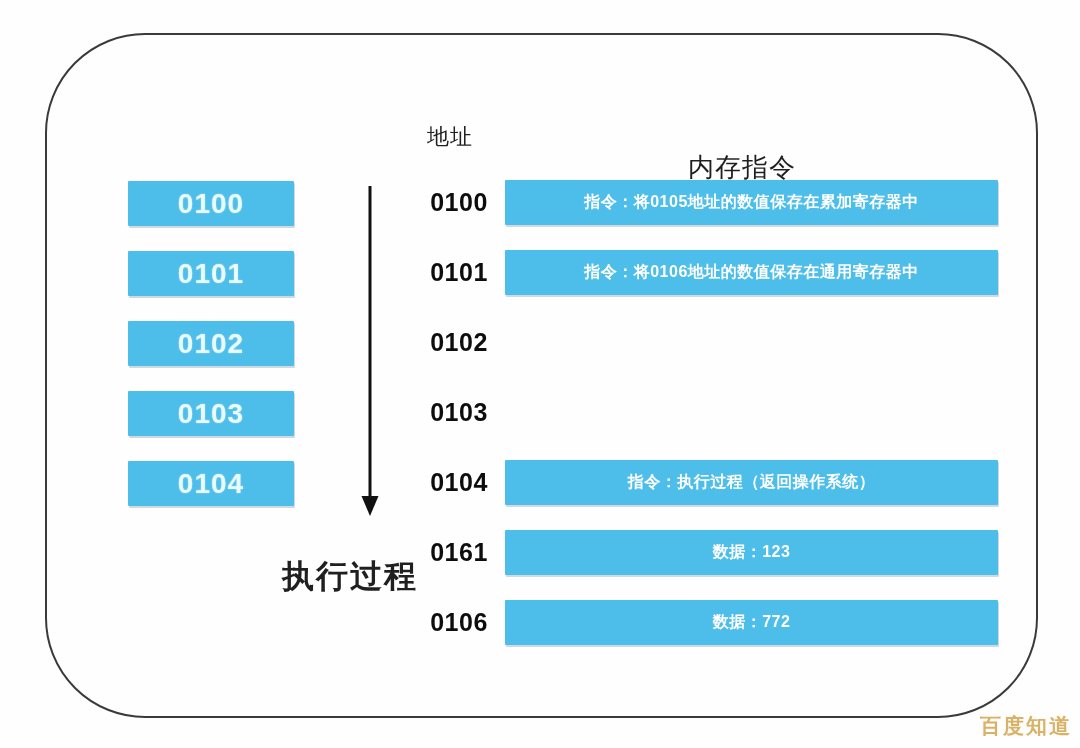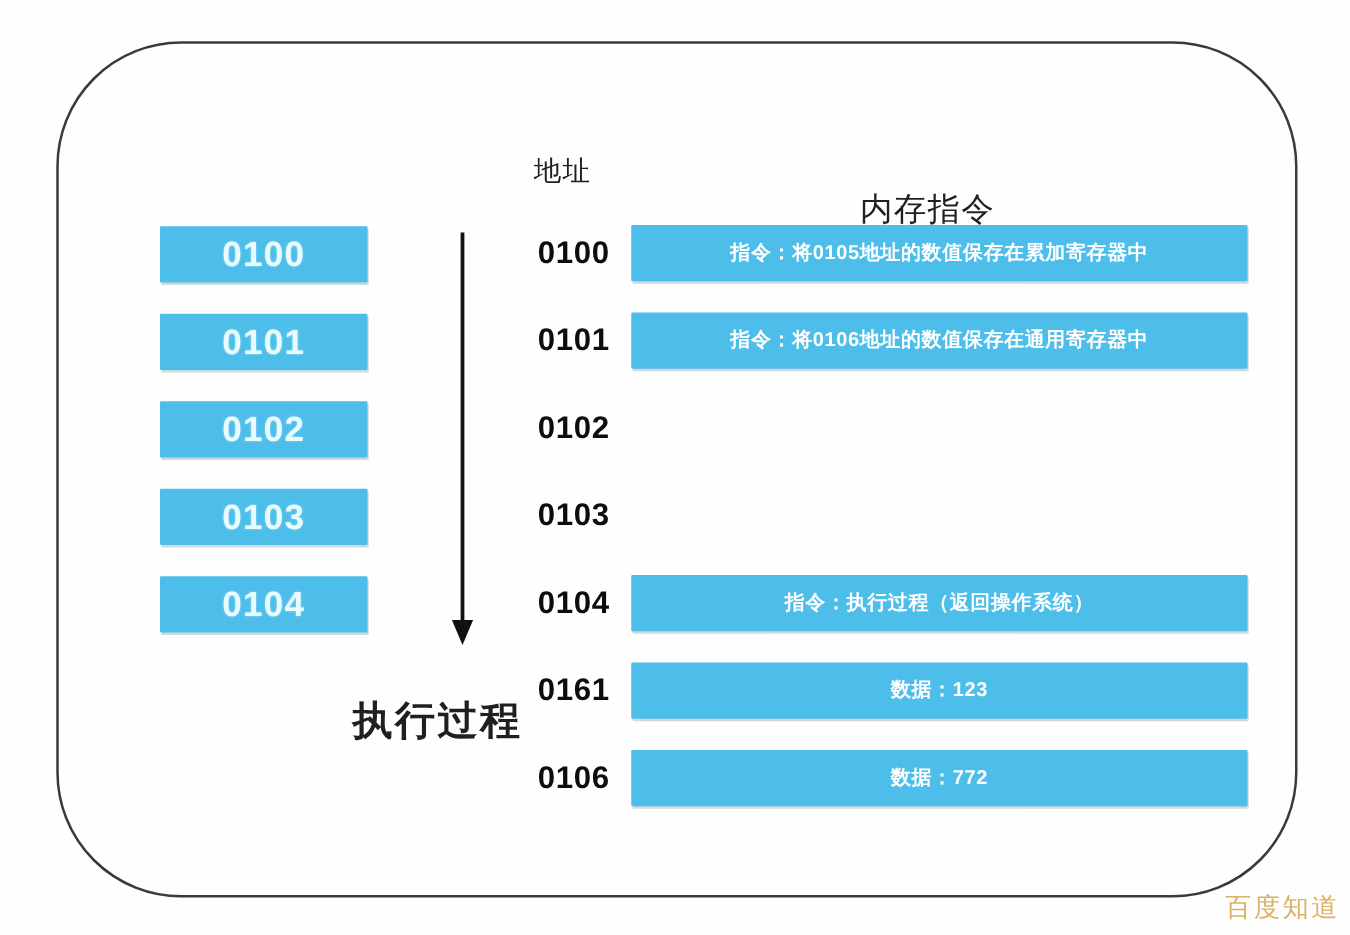--- a/index.html
+++ b/index.html
@@ -118,21 +118,21 @@
     justify-content: center;
     font-size: 16px;
     font-weight: bold;
     letter-spacing: 0.5px;
     color: var(--boxtext, #ffffff);
   }
   .watermark {
     position: absolute;
     right: 8px; bottom: 8px;
     font-size: 21px;
-    font-weight: normal;
+    font-weight: bold;
     letter-spacing: 2px;
     color: var(--gold, #d9ae5e);
     opacity: 0.95;
   }
 </style>
 </head>
 <body>
 
 <div class="canvas">
 

